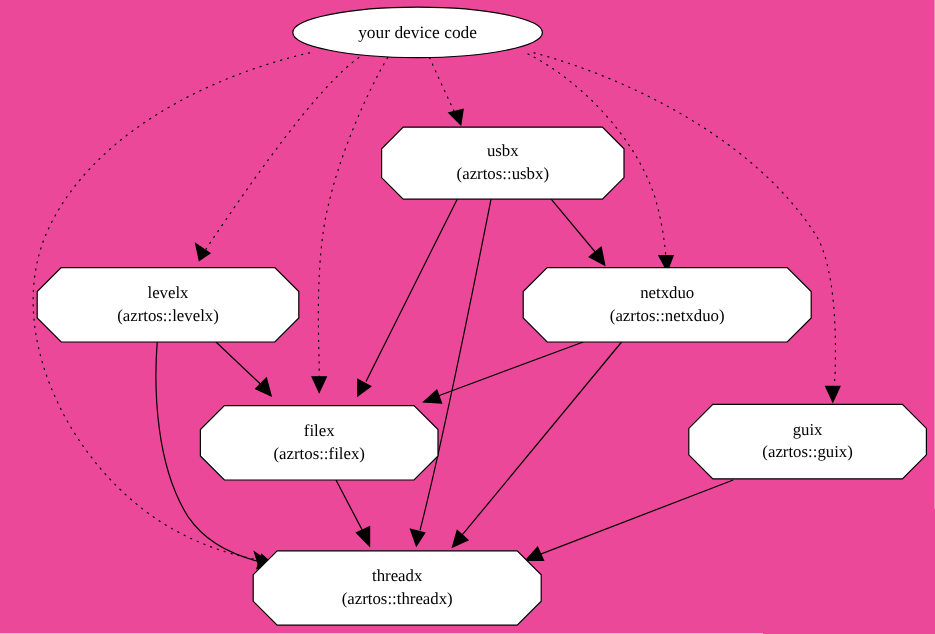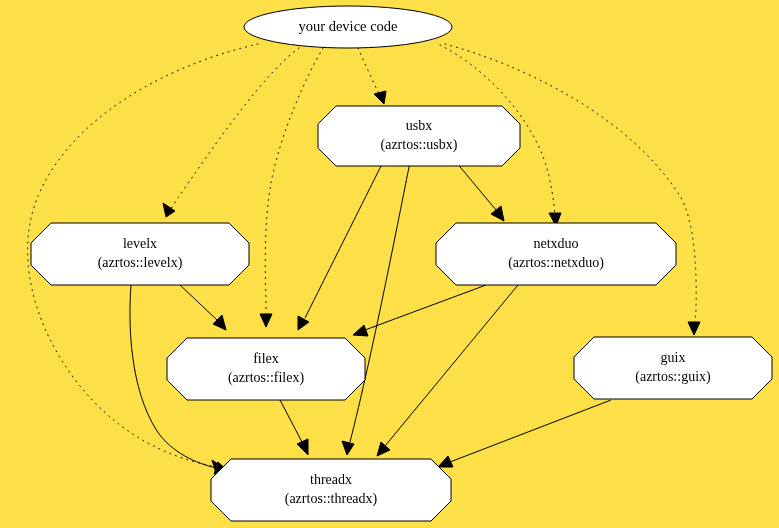--- a/index.html
+++ b/index.html
@@ -10,21 +10,21 @@
   body {
     width: 779px;
     height: 528px;
     font-family: "Liberation Serif", "DejaVu Serif", serif;
     overflow: hidden;
   }
   #graph-root {
     position: relative;
     width: 779px;
     height: 528px;
-    background: #fde047;
+    background: #ec4899;
   }
   #graph-svg {
     position: absolute;
     top: 0;
     left: 0;
     width: 779px;
     height: 528px;
     display: block;
   }
   .node-shape {

